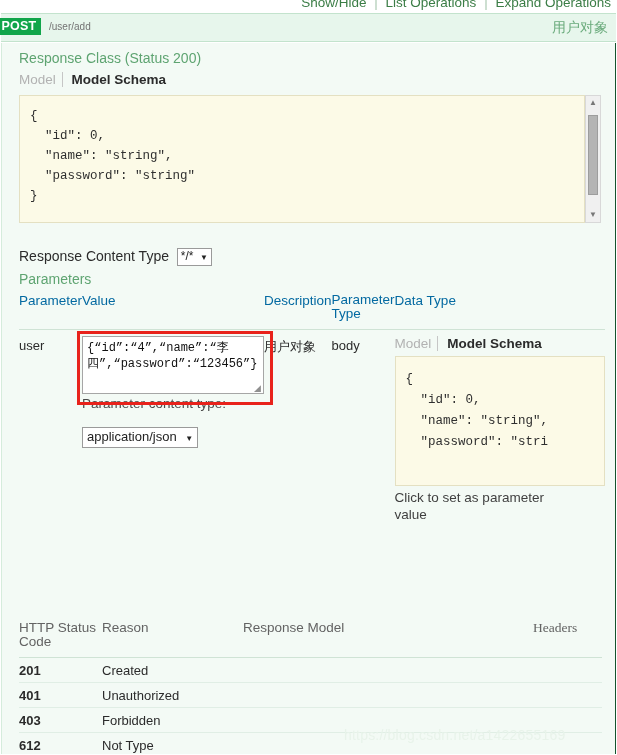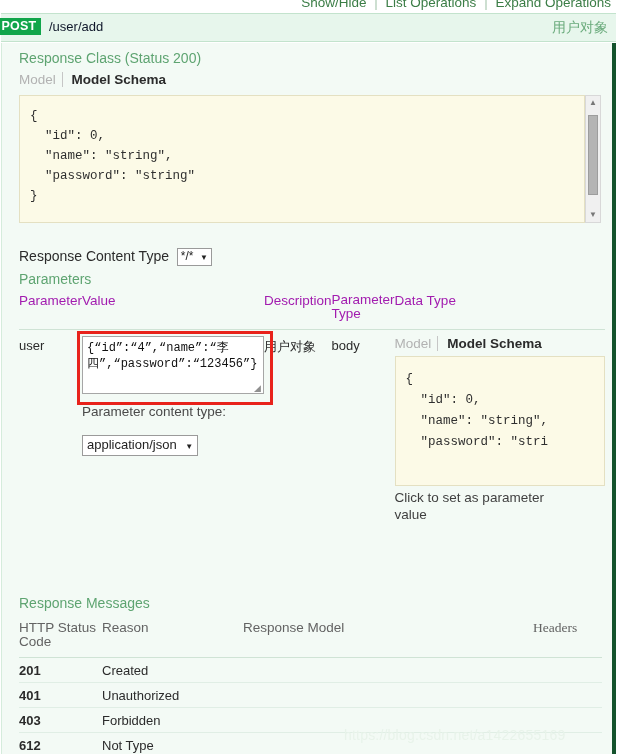--- a/index.html
+++ b/index.html
@@ -60,40 +60,40 @@
     font-size: 12.5px;
     line-height: 17px;
     text-align: center;
     letter-spacing: .2px;
     overflow: hidden;
     box-sizing: border-box;
   }
   .op-path {
     position: absolute;
     left: 48px; top: 4px;
-    font-size: 13px;
-    color: #0f172a;
+    font-size: 10px;
+    color: #737373;
     line-height: 18px;
   }
   .op-summary {
     position: absolute;
     right: 8px; top: 4px;
     font-size: 14px;
     color: #6aab7c;
     line-height: 18px;
   }
 
   
   .op-body {
     position: absolute;
     left: 1px; top: 43px;
     width: 615px; height: 711px;
     background: #f3faf5;
     border-left: 1px solid #d5ecdc;
-    border-right: 4px solid #14532d;
+    border-right: 1px solid #14532d;
     box-sizing: border-box;
   }
 
   .section-title {
     position: absolute;
     color: #5ea471;
     font-size: 14px;
   }
   .resp-class-title { left: 17px; top: 7px; }
 
@@ -189,21 +189,21 @@
 
   
   .ptable {
     position: absolute;
     left: 17px; top: 250px;
     width: 583px;
     border-collapse: collapse;
   }
   .ptable th {
     font-weight: normal;
-    color: #a21caf;
+    color: #0369a1;
     font-size: 13.5px;
     text-align: left;
     vertical-align: top;
     padding: 0 0 8px 0;
     border-bottom: 1px solid #cfe3d5;
   }
   .ptable td {
     vertical-align: top;
     padding: 6px 0 0 0;
     font-size: 13px;
@@ -245,21 +245,21 @@
   }
   .red-outline {
     position: absolute;
     left: -5px; top: -5px;
     width: 196px; height: 74px;
     border: 3px solid #e8221b;
     box-sizing: border-box;
     pointer-events: none;
   }
   .pct-label {
-    margin-top: 10px;
+    margin-top: 2px;
     font-size: 13.5px;
     color: #4a4a4a;
   }
   .pct-select {
     display: inline-block;
     margin-top: 16px;
     border: 1px solid #9a9a9a;
     background: #ffffff;
     font-size: 13px;
     line-height: 17px;
@@ -422,21 +422,20 @@
   "id": 0,
   "name": "string",
   "password": "stri</pre>
             </div>
             <div class="click-hint">Click to set as parameter value</div>
           </td>
         </tr>
       </tbody>
     </table>
 
-    <div class="section-title rm-title">Response Messages</div>
 
     <table class="rtable">
       <thead>
         <tr>
           <th class="rc-code">
             <span>HTTP Status</span><br>
             <span>Code</span>
           </th>
           <th class="rc-reason">Reason</th>
           <th class="rc-model">Response Model</th>

